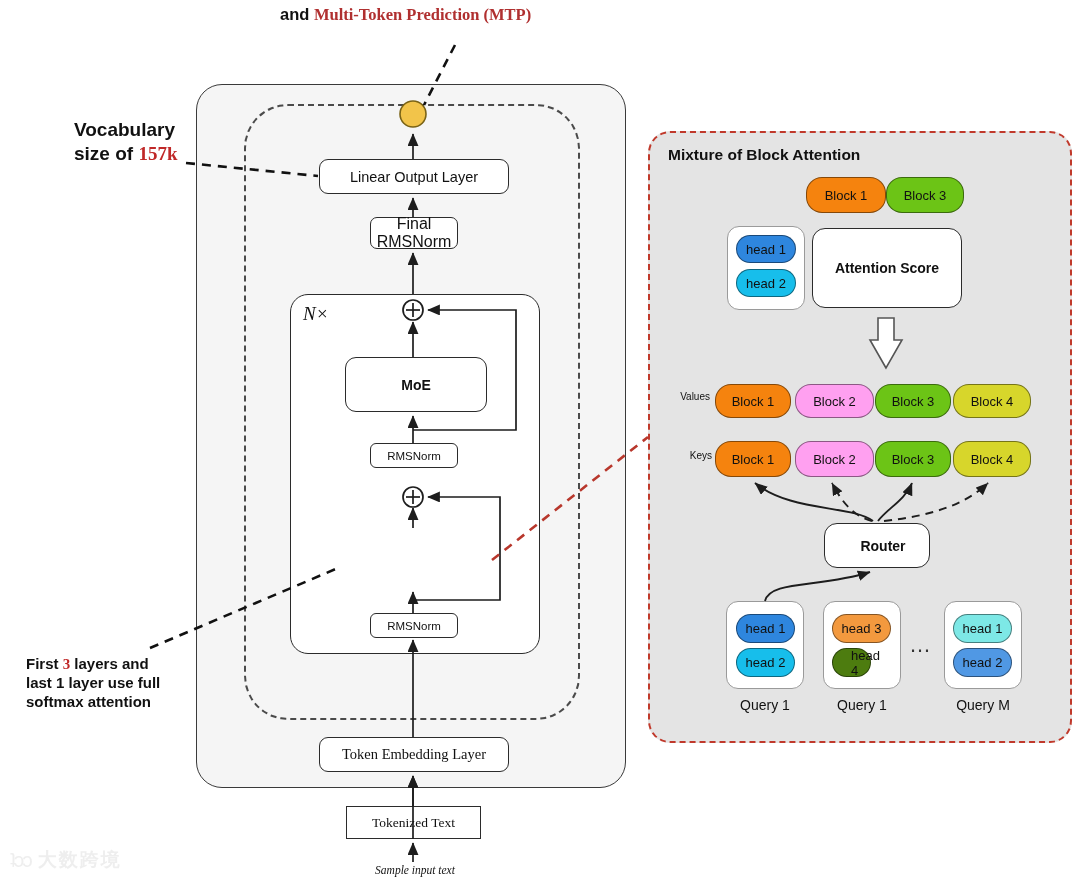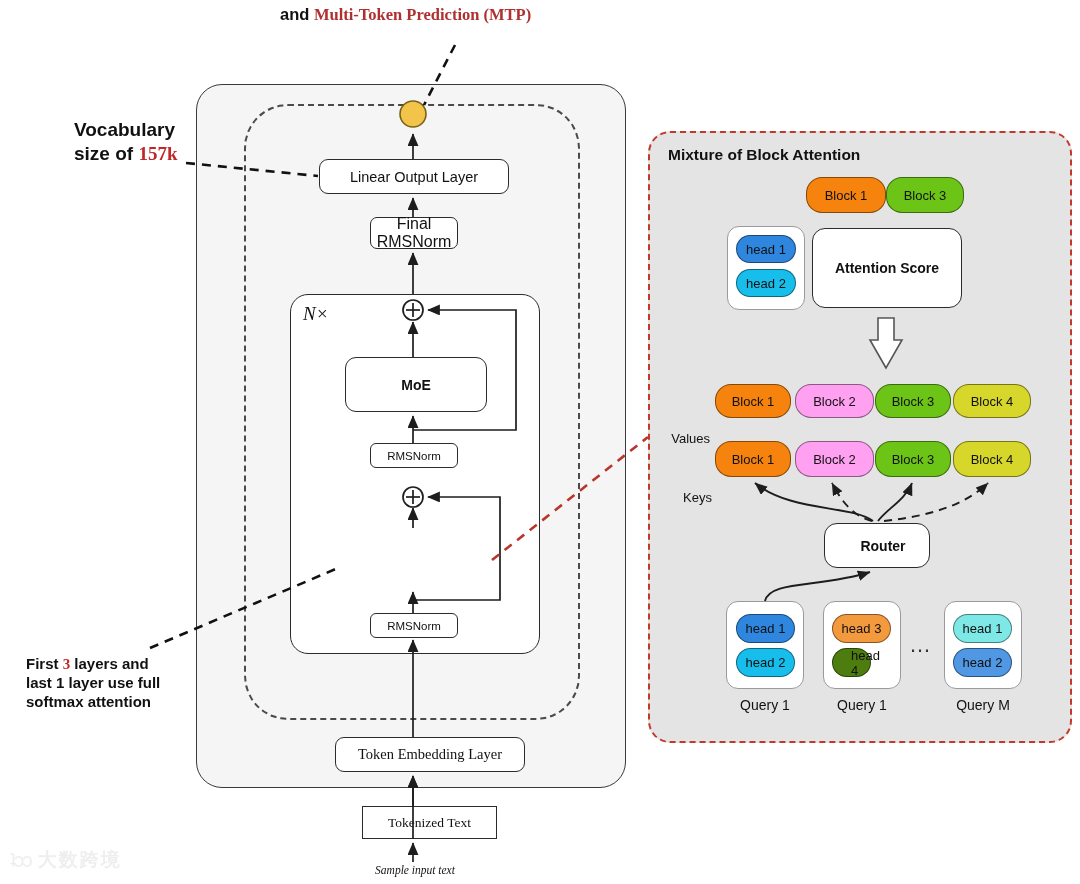--- a/index.html
+++ b/index.html
@@ -26,21 +26,21 @@
   #nblock{left:290px;top:294px;width:248px;height:358px;
       background:#ffffff;border:1.4px solid #2b2b2b;border-radius:18px;}
   #nlabel{left:303px;top:303px;font-family:"Liberation Serif",serif;
       font-style:italic;font-size:19px;}
 
   .node{position:absolute;background:#ffffff;border:1.3px solid #2b2b2b;
       display:flex;align-items:center;justify-content:center;text-align:center;
       box-sizing:border-box;}
   .rnd{border-radius:9px;}
   .sq{border-radius:0;}
-  .serif{font-family:"Liberation Serif",serif;margin-left:16px;}
+  .serif{font-family:"Liberation Serif",serif;}
 
   #n-linear{left:319px;top:159px;width:190px;height:35px;font-size:14.5px;}
   #n-frms{left:370px;top:217px;width:88px;height:32px;font-size:16px;border-radius:7px;}
   #n-moe{left:345px;top:357px;width:142px;height:55px;font-size:14px;font-weight:bold;border-radius:11px;}
   #n-rms2{left:370px;top:443px;width:88px;height:25px;font-size:11.5px;border-radius:6px;}
   #n-moba{left:339px;top:528px;width:150px;height:60px;font-size:13px;font-weight:bold;
       line-height:1.2;border-radius:11px;}
   #n-rms1{left:370px;top:613px;width:88px;height:25px;font-size:11.5px;border-radius:6px;}
   #n-embed{left:319px;top:737px;width:190px;height:35px;font-size:14.5px;}
   #n-toktext{left:346px;top:806px;width:135px;height:33px;font-size:13.5px;border-radius:0;}
@@ -52,21 +52,21 @@
       background:#e4e4e4;border:2.6px dashed #c0392b;border-radius:22px;}
   #moba-title{left:668px;top:146px;font-size:15.5px;font-weight:bold;}
 
   .chip{position:absolute;display:flex;align-items:center;justify-content:center;
       border-radius:16px;border:1px solid rgba(0,0,0,.45);box-sizing:border-box;
       font-size:13px;color:#111;}
   .card{position:absolute;background:#fff;border:1.2px solid #9a9a9a;border-radius:12px;
       box-sizing:border-box;}
   .whitebox{position:absolute;background:#fff;border:1.4px solid #2b2b2b;border-radius:13px;
       display:flex;align-items:center;justify-content:center;font-weight:bold;box-sizing:border-box;}
-  .rowlabel{position:absolute;font-size:13px;text-align:right;margin-top:40px;}
+  .rowlabel{position:absolute;font-size:10px;text-align:right;}
   .qlabel{position:absolute;font-size:14px;text-align:center;}
   #dots{position:absolute;left:906px;top:632px;width:30px;text-align:center;
       font-size:22px;letter-spacing:2px;color:#333;}
 
   
   #wm{left:10px;top:844px;width:170px;height:32px;opacity:.12;
       display:flex;align-items:center;gap:7px;}
   #wm .wm-mark{font-size:21px;color:#777;letter-spacing:-2px;}
   #wm .wm-txt{font-size:19px;font-weight:bold;color:#777;letter-spacing:2px;}
 </style>

